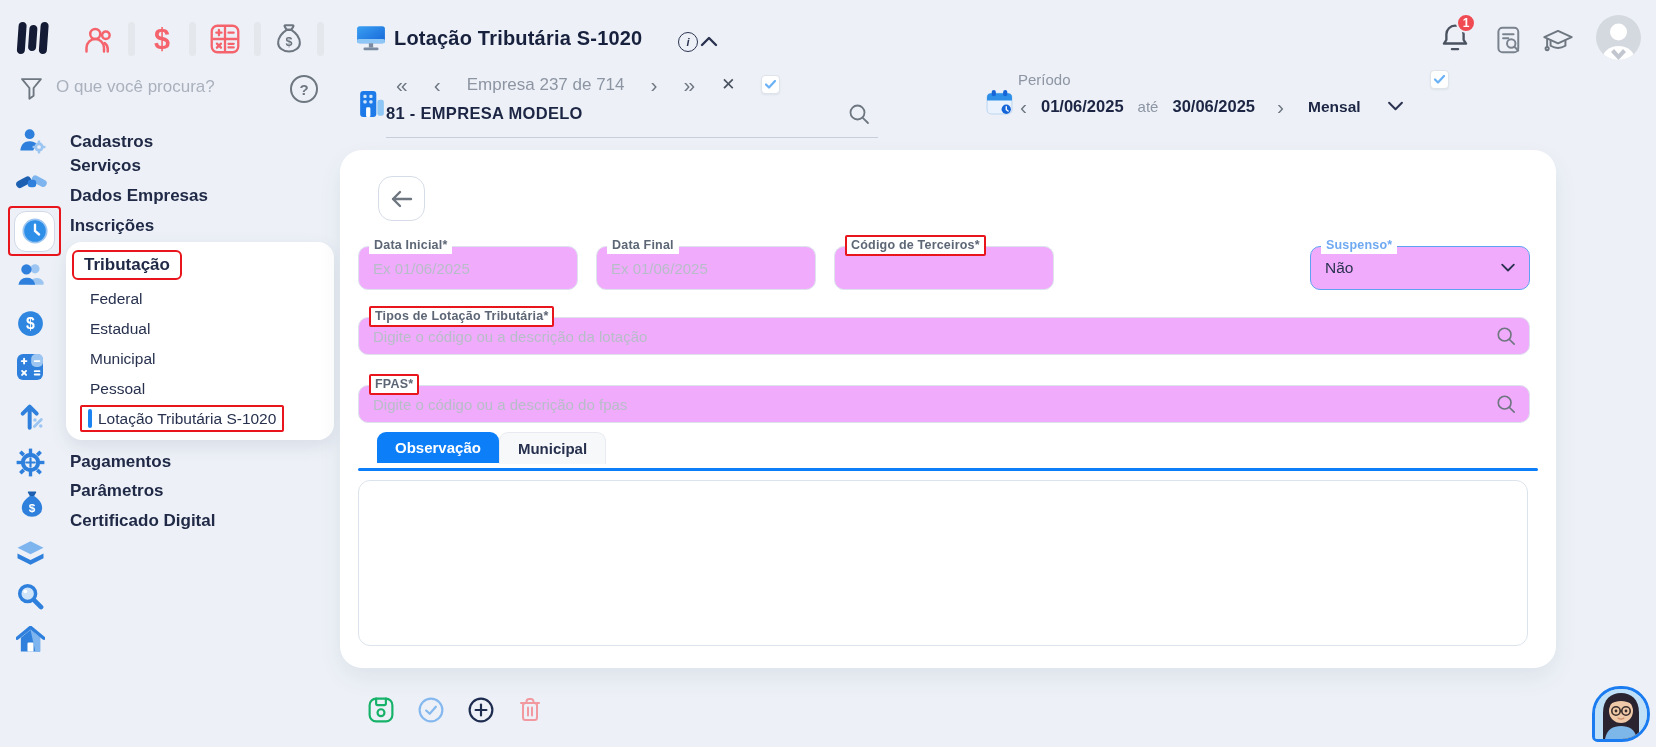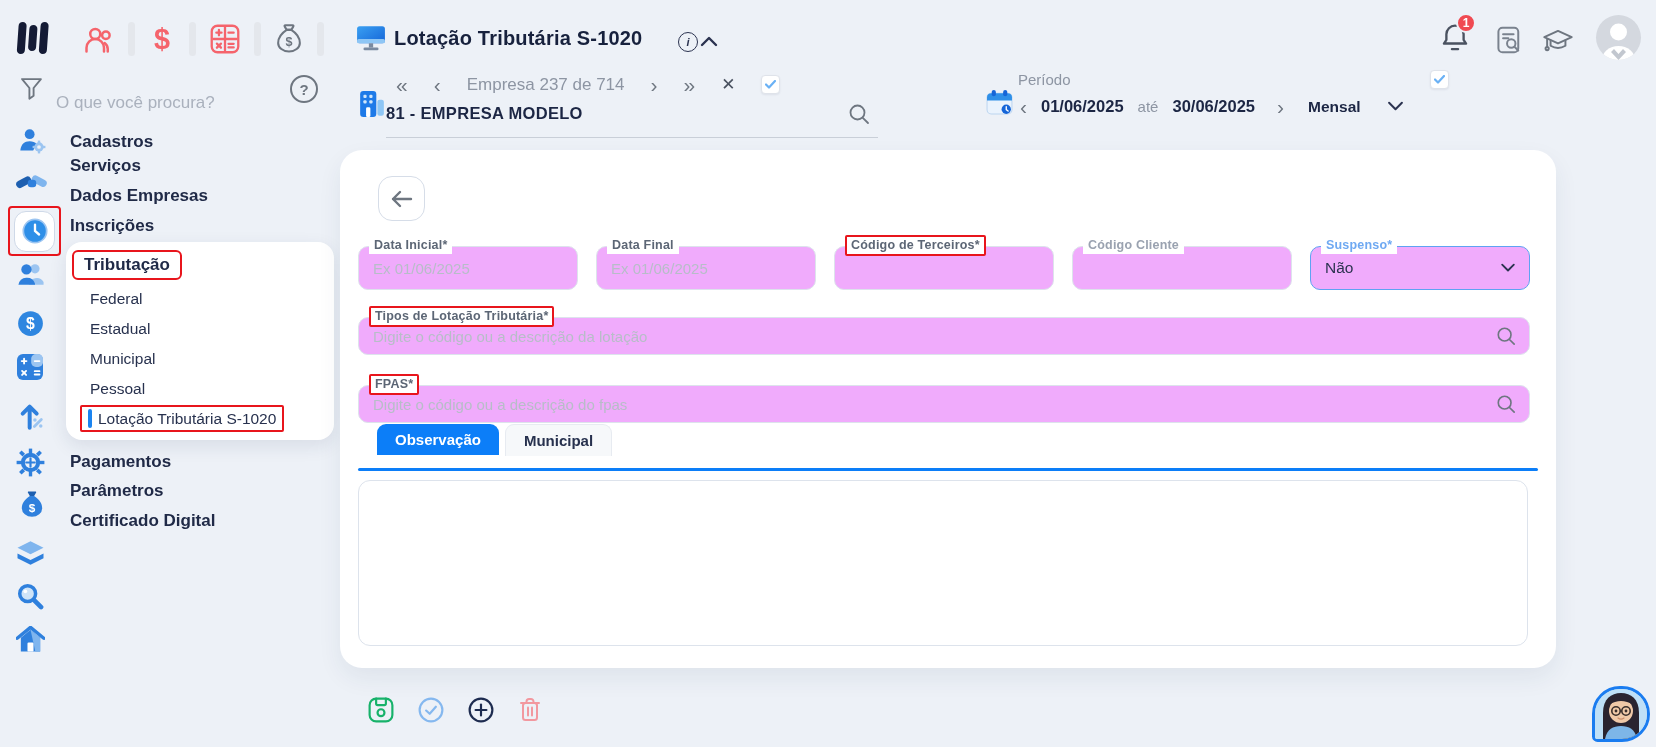--- a/index.html
+++ b/index.html
@@ -51,21 +51,21 @@
   .lab{position:absolute;top:-10px;left:10px;background:#fff;padding:0 5px;font-size:12.5px;font-weight:700;
     color:#5c6675;letter-spacing:.2px;line-height:1.35;white-space:nowrap}
   .lab.dim{color:#9aa2b0}
   .lab.blu{color:#6fa9f2}
   .lab.ann{border:2.5px solid #e8151c;border-radius:2px;padding:0 4px;top:-12px}
   .fld input{position:absolute;left:0;top:0;width:100%;height:100%;border:0;outline:0;background:transparent;
     padding:0 14px;box-sizing:border-box;font:15px "Liberation Sans",sans-serif;color:#39415a}
   .fld input::placeholder{color:#b7bdc8}
   .fld .val{position:absolute;left:14px;top:50%;transform:translateY(-50%);font-size:15.5px;color:#2b3350}
   .fld .tail-ico{position:absolute;right:13px;top:50%;transform:translateY(-50%)}
-  .tabs{position:absolute;left:37px;top:274px;display:flex;gap:6px}
+  .tabs{position:absolute;left:37px;top:282px;display:flex;}
   .tab{height:31px;padding:0 18px;display:flex;align-items:center;font-size:15px;font-weight:600;
     border-radius:9px 9px 0 0;cursor:pointer}
   .tab.on{background:#0c7ef8;color:#fff}
   .tab.off{background:#f6f8fa;color:#27314e;border:1px solid #e7ebf1;border-bottom:0}
   .tabline{position:absolute;left:18px;top:318px;width:1180px;height:3px;background:#0c7ef8;border-radius:2px}
   .obs-area{position:absolute;left:18px;top:330px;width:1170px;height:166px;border:1.6px solid #dde3ec;
     border-radius:12px;resize:none;outline:0;box-sizing:border-box;background:#fff;
     font:15px "Liberation Sans",sans-serif;color:#39415a;padding:10px 14px}
 
   
@@ -114,21 +114,21 @@
       <path d="M9 2h6c1 0 1.2.6.6 1.4L14 6h-4L8.4 3.4C7.8 2.6 8 2 9 2z"></path>
       <path d="M10 6C4.5 9.5 2.5 13.5 2.5 17.5a9.5 7.5 0 0 0 19 0C21.5 13.5 19.5 9.5 14 6z"></path>
       <text x="12" y="20" text-anchor="middle" font-size="11" font-weight="700" fill="#6e7680" stroke="none">$</text>
     </svg>
     <span class="vdiv"></span>
   </div>
 
   <svg class="abs" style="left:20px;top:77px" width="23" height="23" viewBox="0 0 22 22" fill="none" stroke="#6e7680" stroke-width="1.8" stroke-linejoin="round">
     <path d="M2 2h18l-7 8.5V18l-4 2.8V10.5z"></path>
   </svg>
-  <input class="abs search-top" style="left: 54px; top: 92px;" readonly="" placeholder="O que você procura?">
+  <input class="abs search-top" style="left: 54px; top: 76px;" readonly="" placeholder="O que você procura?">
   <div class="abs help-circle" style="left:290px;top:75px">?</div>
 
   <svg class="abs" style="left:356px;top:25px" width="30" height="28" viewBox="0 0 28 26">
     <defs>
         <linearGradient id="mg" x1="0" y1="0" x2="1" y2="1">
       <stop offset="0" stop-color="#3aa0f2"></stop>
           <stop offset="1" stop-color="#1565d8"></stop>
         </linearGradient>
       </defs>
     <rect x="1" y="1" width="26" height="16" rx="2.5" fill="url(#mg)"></rect>
@@ -354,24 +354,20 @@
     <div class="fld" style="left:18px;top:96px;width:218px;height:42px">
       <span class="lab">Data Inicial*</span>
       <input placeholder="Ex 01/06/2025" style="">
     </div>
     <div class="fld" style="left:256px;top:96px;width:218px;height:42px">
       <span class="lab">Data Final</span>
       <input placeholder="Ex 01/06/2025" style="">
     </div>
     <div class="fld" style="left:494px;top:96px;width:218px;height:42px">
       <span class="lab ann">Código de Terceiros*</span>
-      <input style="">
-    </div>
-    <div class="fld" style="left:732px;top:96px;width:218px;height:42px">
-      <span class="lab dim">Código Cliente</span>
       <input style="">
     </div>
     <div class="fld" style="left:18px;top:167px;width:1170px;height:36px">
       <span class="lab ann">Tipos de Lotação Tributária*</span>
       <input placeholder="Digite o código ou a descrição da lotação" style="">
       <svg class="tail-ico" width="20" height="20" viewBox="0 0 22 22" fill="none" stroke="#6e7680" stroke-width="1.8" stroke-linecap="round">
         <circle cx="9.5" cy="9.5" r="7"></circle>
           <line x1="14.8" y1="14.8" x2="20" y2="20"></line>
         </svg>
     </div>

